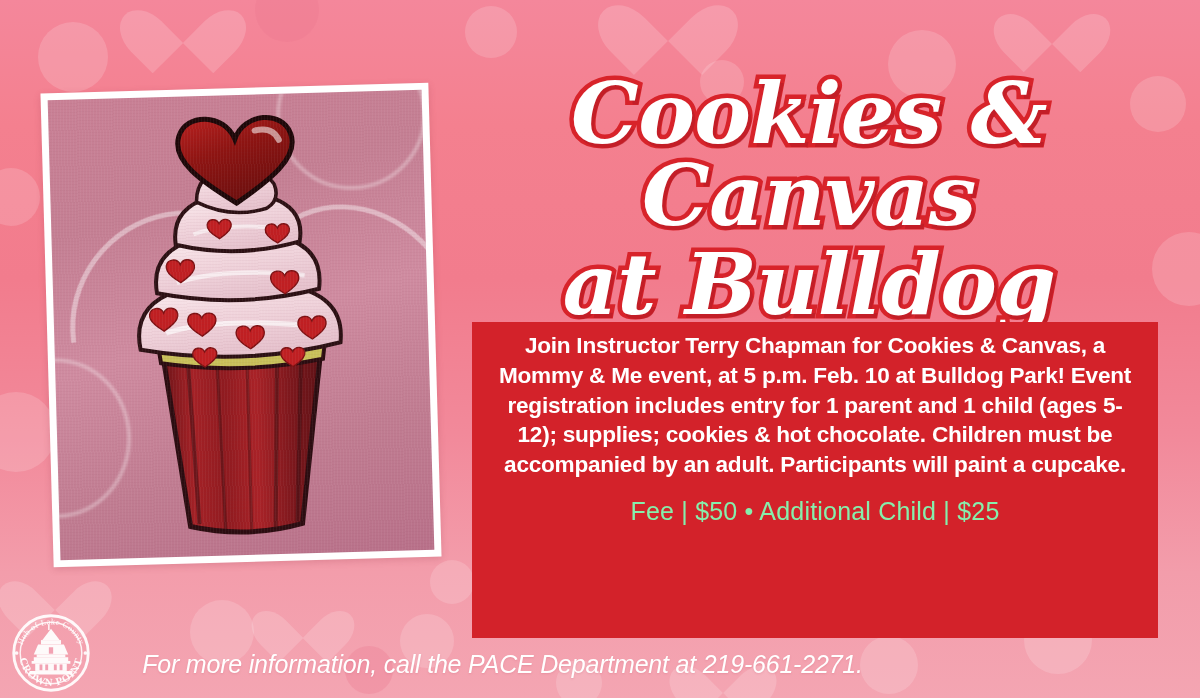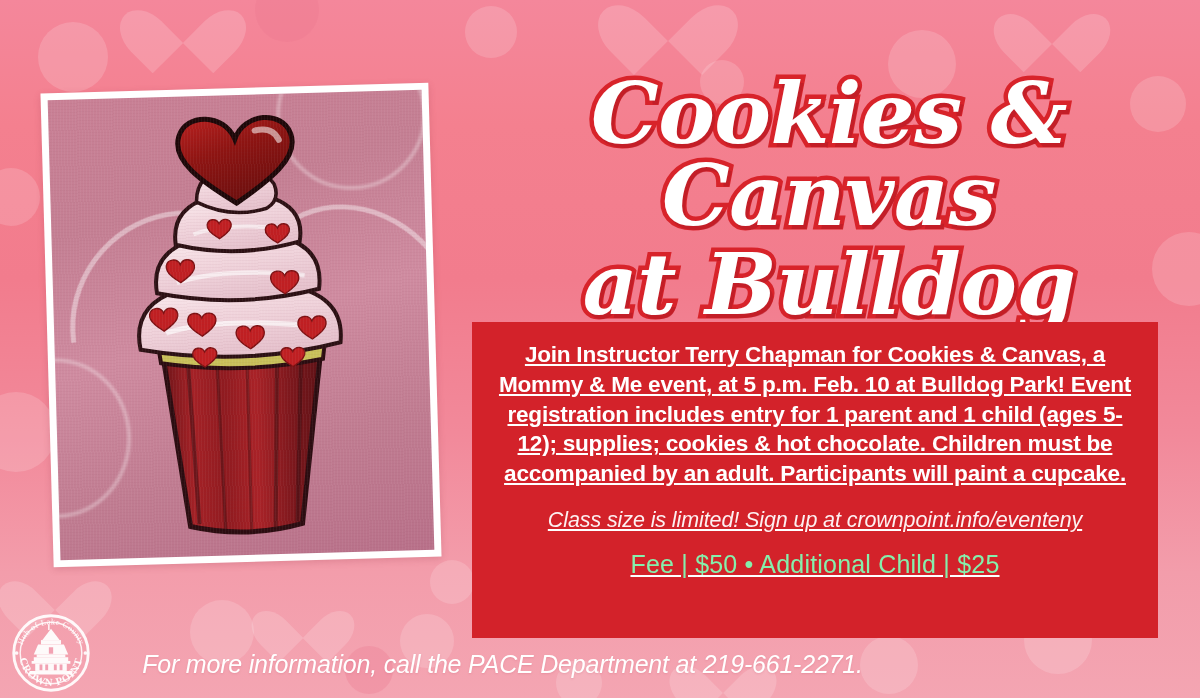--- a/index.html
+++ b/index.html
@@ -96,21 +96,21 @@
     border-radius: 50%;
     filter: blur(1px);
   }
 
   
   #cupcake { position: absolute; left: 0; top: 0; width: 100%; height: 100%; }
 
   
   #headline {
     position: absolute;
-    left: 466px;
+    left: 446px;
     top: 72px;
     width: 726px;
     text-align: center;
   }
   .title-line {
     font-family: "DejaVu Serif", "Liberation Serif", serif;
     font-weight: bold;
     font-style: italic;
     color: #ffffff;
     letter-spacing: -0.5px;
@@ -124,24 +124,23 @@
   #title-2 { font-size: 85px; margin-top: 6px; }
 
   
   #info-panel {
     position: absolute;
     left: 472px;
     top: 322px;
     width: 686px;
     height: 316px;
     background: #d3222a;
-    padding: 18px 22px 14px 22px;
+    padding: 9px 22px 14px 22px;
     text-align: center;
     color: #ffffff;
-    text-decoration: underline;
   }
   #body-copy {
     font-size: 22.6px;
     line-height: 1.32;
     font-weight: 600;
     letter-spacing: -0.25px;
   }
   #signup-line {
     margin-top: 19px;
     font-size: 21.5px;
@@ -281,21 +280,20 @@
     </div>
   </div>
 
   <div id="headline">
     <div class="title-line" id="title-1">Cookies &amp; Canvas</div>
     <div class="title-line" id="title-2">at Bulldog Park</div>
   </div>
 
   <div id="info-panel">
     <p id="body-copy">Join Instructor Terry Chapman for Cookies &amp; Canvas, a Mommy &amp; Me event, at 5 p.m. Feb. 10 at Bulldog Park! Event registration includes entry for 1 parent and 1 child (ages 5-12); supplies; cookies &amp; hot chocolate. Children must be accompanied by an adult. Participants will paint a cupcake.</p>
-    <p id="signup-line">Class size is limited! Sign up at crownpoint.info/eventeny</p>
     <p id="fee-line">Fee | $50 • Additional Child | $25</p>
   </div>
 
   <div id="footer-note">For more information, call the PACE Department at 219-661-2271.</div>
 
   <svg id="city-seal" viewBox="0 0 120 120">
     <defs>
       <path id="arcTop" d="M 18 62 A 42 42 0 0 1 102 62" fill="none"></path>
       <path id="arcBot" d="M 16 62 A 44 44 0 0 0 104 62" fill="none"></path>
     </defs>

